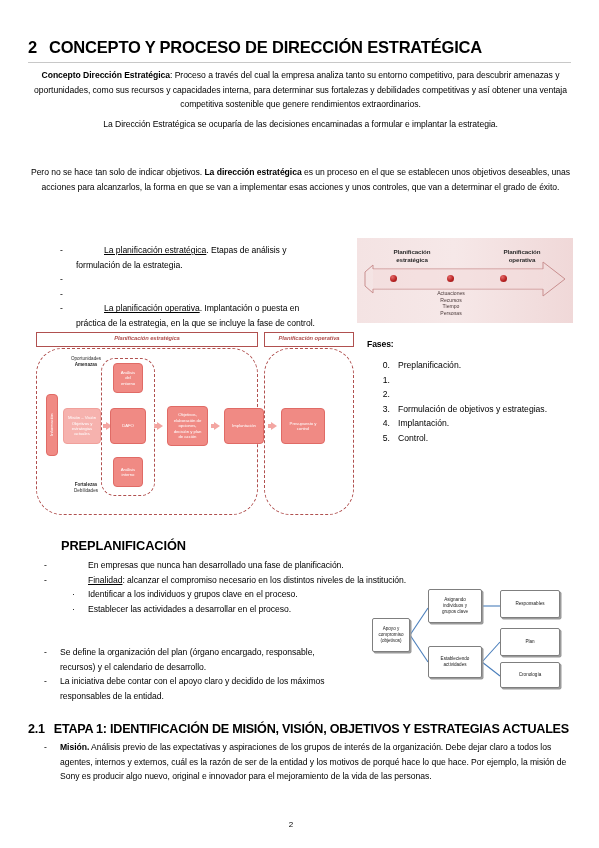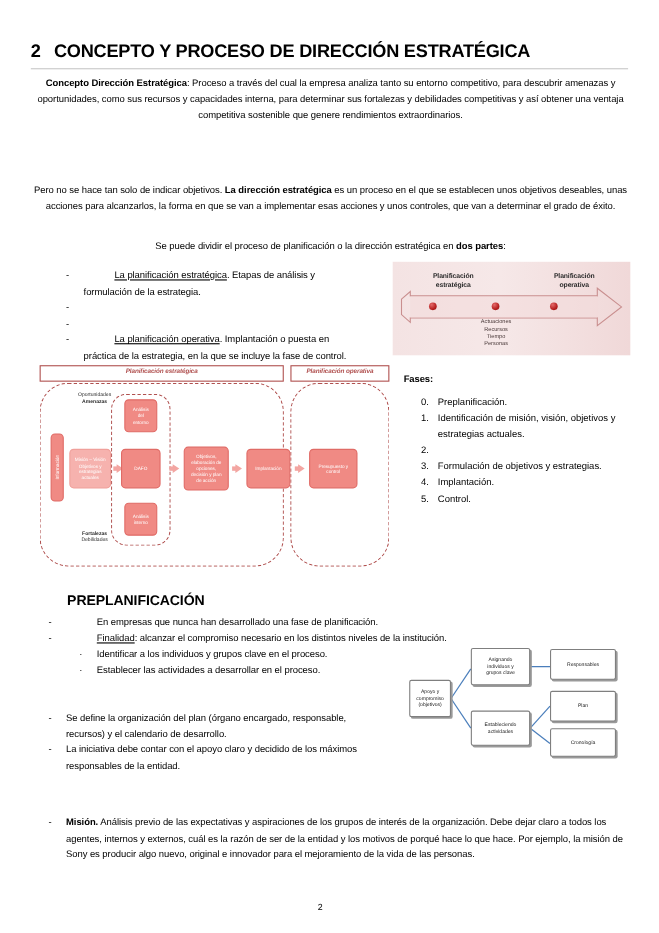--- a/index.html
+++ b/index.html
@@ -205,29 +205,27 @@
 
   <div class="h1" style="left:28px; top:38px;">
     <span class="num">2</span><span>CONCEPTO Y PROCESO DE DIRECCIÓN ESTRATÉGICA</span>
   </div>
   <div class="rule" style="left:28px; top:62px; width:543px;"></div>
 
   <div class="p" style="left:29px; top:68px; width:543px;">
     <b>Concepto Dirección Estratégica</b><span>: Proceso a través del cual la empresa analiza tanto su entorno competitivo, para descubrir amenazas y oportunidades, como sus recursos y capacidades interna, para determinar sus fortalezas y debilidades competitivas y así obtener una ventaja competitiva sostenible que genere rendimientos extraordinarios.</span>
   </div>
 
+  <div class="p" style="left:29px; top:117px; width:543px;">La Dirección Estratégica se ocuparía de las decisiones encaminadas a formular e implantar la estrategia.</div>
 
 
   <div class="p" style="left:29px; top:165px; width:543px;">
     <span>Pero no se hace tan solo de indicar objetivos. </span><b>La dirección estratégica</b><span> es un proceso en el que se establecen unos objetivos deseables, unas acciones para alcanzarlos, la forma en que se van a implementar esas acciones y unos controles, que van a determinar el grado de éxito.</span>
   </div>
 
-  <div class="p" style="left:29px; top:216px; width:543px;">
-    <span>Se puede dividir el proceso de planificación o la dirección estratégica en </span><b>dos partes</b><span>:</span>
-  </div>
 
   <div class="bul" style="left:60px; top:243px; width:270px;">
     <div class="row">
       <div class="mk">-</div>
       <div class="tx"><span class="u">La planificación estratégica</span><span>. Etapas de análisis y formulación de la estrategia.</span></div>
     </div>
     <div class="row">
       <div class="mk">-</div>
       <div class="tx"><span class="u"></span><span></span></div>
     </div>
@@ -324,21 +322,20 @@
   </div>
 
   <div class="h3" style="left:367px; top:339px; font-size:8.6px;">Fases:</div>
   <div class="numlist" style="left:372px; top:358px; width:200px;">
     <div class="row">
       <div class="n">0.</div>
       <div class="t">Preplanificación.</div>
     </div>
     <div class="row">
       <div class="n">1.</div>
-      <div class="t">Identificación de misión, visión, objetivos y estrategias actuales.</div>
     </div>
     <div class="row">
       <div class="n">2.</div>
     </div>
     <div class="row">
       <div class="n">3.</div>
       <div class="t">Formulación de objetivos y estrategias.</div>
     </div>
     <div class="row">
       <div class="n">4.</div>
@@ -405,20 +402,23 @@
     <div class="bbox shadow" style="left:56px; top:66px; width:54px; height:32px; white-space:pre-line;">Estableciendo
 actividades</div>
 
     <div class="bbox shadow" style="left:128px; top:10px; width:60px; height:28px;">Responsables</div>
 
     <div class="bbox shadow" style="left:128px; top:48px; width:60px; height:28px;">Plan</div>
 
     <div class="bbox shadow" style="left:128px; top:82px; width:60px; height:26px;">Cronología</div>
   </div>
 
+  <div class="h2" style="left:28px; top:722px;">
+    <span class="num">2.1</span><span>ETAPA 1: IDENTIFICACIÓN DE MISIÓN, VISIÓN, OBJETIVOS Y ESTRATEGIAS ACTUALES</span>
+  </div>
 
   <div class="bul" style="left:44px; top:740px; width:528px;">
     <div class="row">
       <div class="mk">-</div>
       <div class="tx"><b>Misión.</b><span> Análisis previo de las expectativas y aspiraciones de los grupos de interés de la organización. Debe dejar claro a todos los agentes, internos y externos, cuál es la razón de ser de la entidad y los motivos de porqué hace lo que hace. Por ejemplo, la misión de Sony es producir algo nuevo, original e innovador para el mejoramiento de la vida de las personas.</span></div>
     </div>
   </div>
 
   <div class="pagenum" style="top:820px;">2</div>
 

